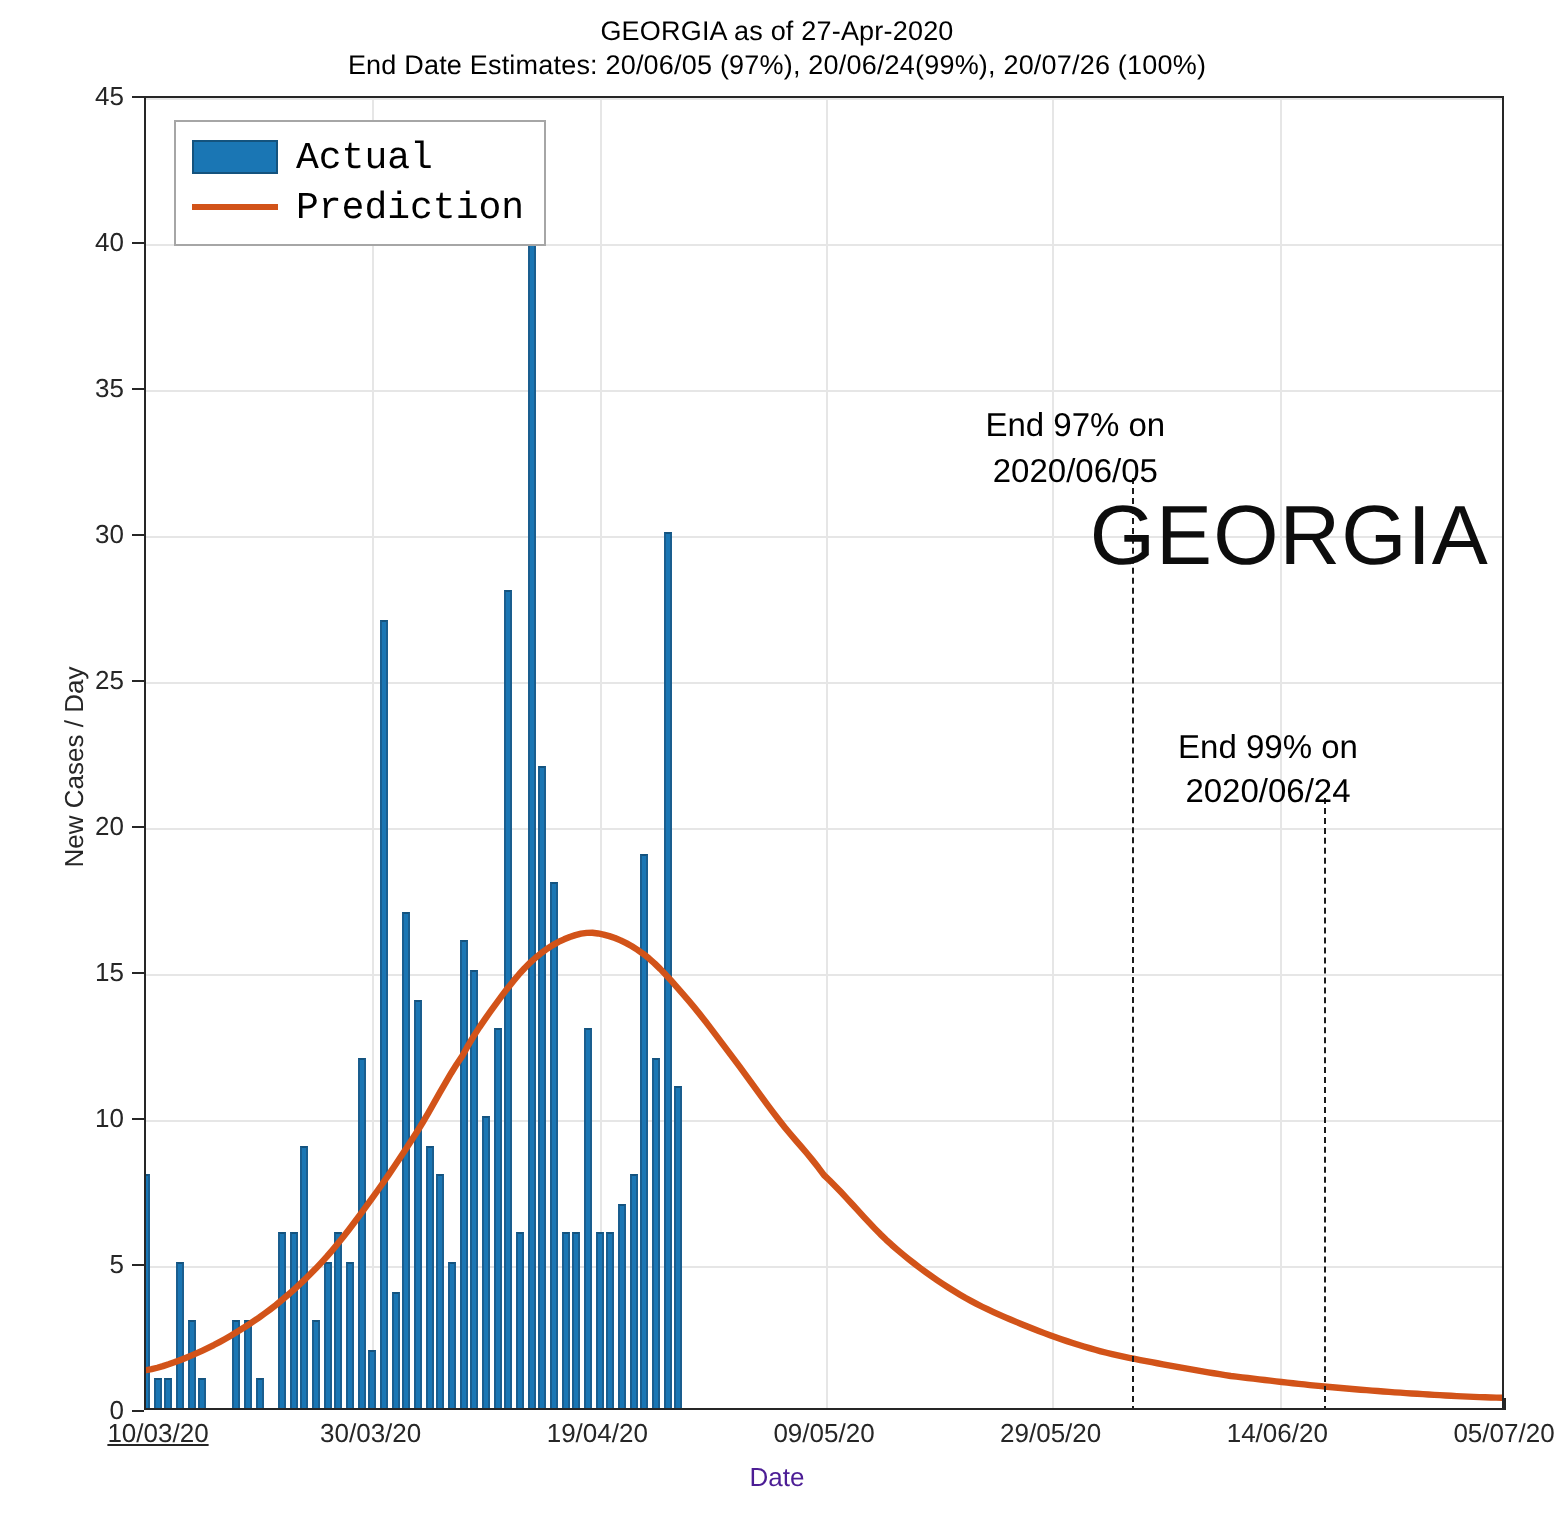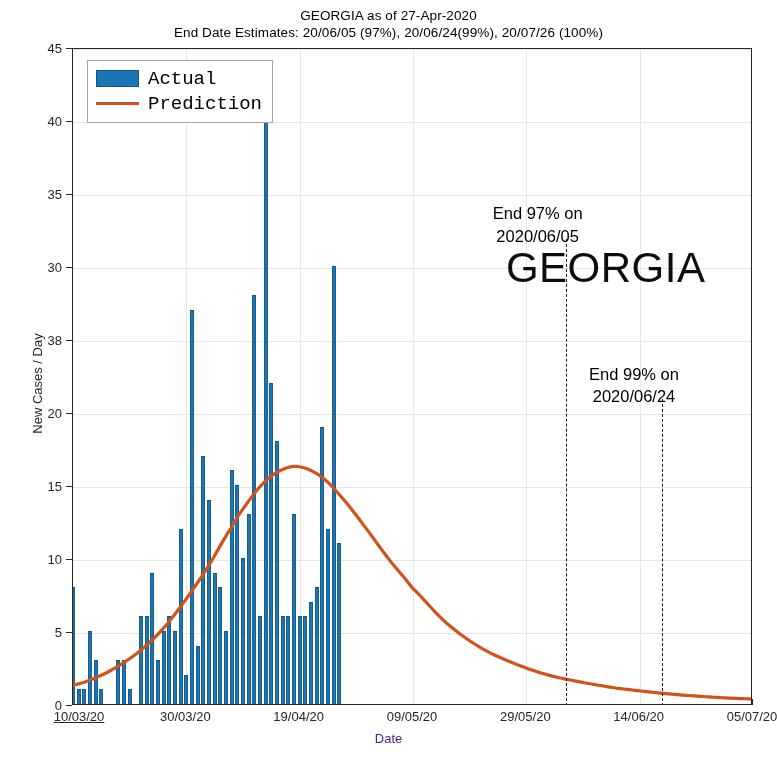--- a/index.html
+++ b/index.html
@@ -143,20 +143,21 @@
     text-align: center;
     line-height: 1.35;
     white-space: nowrap;
   }
   #watermark {
     position: absolute;
     font-size: 42px;
     color: #0d0d0d;
     letter-spacing: 0.5px;
     white-space: nowrap;
+    margin-left: 39px;
   }
   
   #legend {
     position: absolute;
     left: 14px;
     top: 11px;
     background: #ffffff;
     border: 1px solid #a6a6a6;
     padding: 5px 10px 6px 8px;
     box-sizing: border-box;
@@ -212,21 +213,21 @@
       <div class="ytick-label" style="top: 705px;">0</div>
       <div class="ytick-mark" style="top: 632px;"></div>
       <div class="ytick-label" style="top: 632px;">5</div>
       <div class="ytick-mark" style="top: 559px;"></div>
       <div class="ytick-label" style="top: 559px;">10</div>
       <div class="ytick-mark" style="top: 486px;"></div>
       <div class="ytick-label" style="top: 486px;">15</div>
       <div class="ytick-mark" style="top: 413px;"></div>
       <div class="ytick-label" style="top: 413px;">20</div>
       <div class="ytick-mark" style="top: 340px;"></div>
-      <div class="ytick-label" style="top: 340px;">38</div>
+      <div class="ytick-label" style="top: 340px;">25</div>
       <div class="ytick-mark" style="top: 267px;"></div>
       <div class="ytick-label" style="top: 267px;">30</div>
       <div class="ytick-mark" style="top: 194px;"></div>
       <div class="ytick-label" style="top: 194px;">35</div>
       <div class="ytick-mark" style="top: 121px;"></div>
       <div class="ytick-label" style="top: 121px;">40</div>
       <div class="ytick-mark" style="top: 48px;"></div>
       <div class="ytick-label" style="top: 48px; text-align: right;">45</div>
       <div class="xtick-mark" style="left: 72px;"></div>
       <div class="xtick-label" style="left: 79px; text-decoration: underline;">10/03/20</div>

